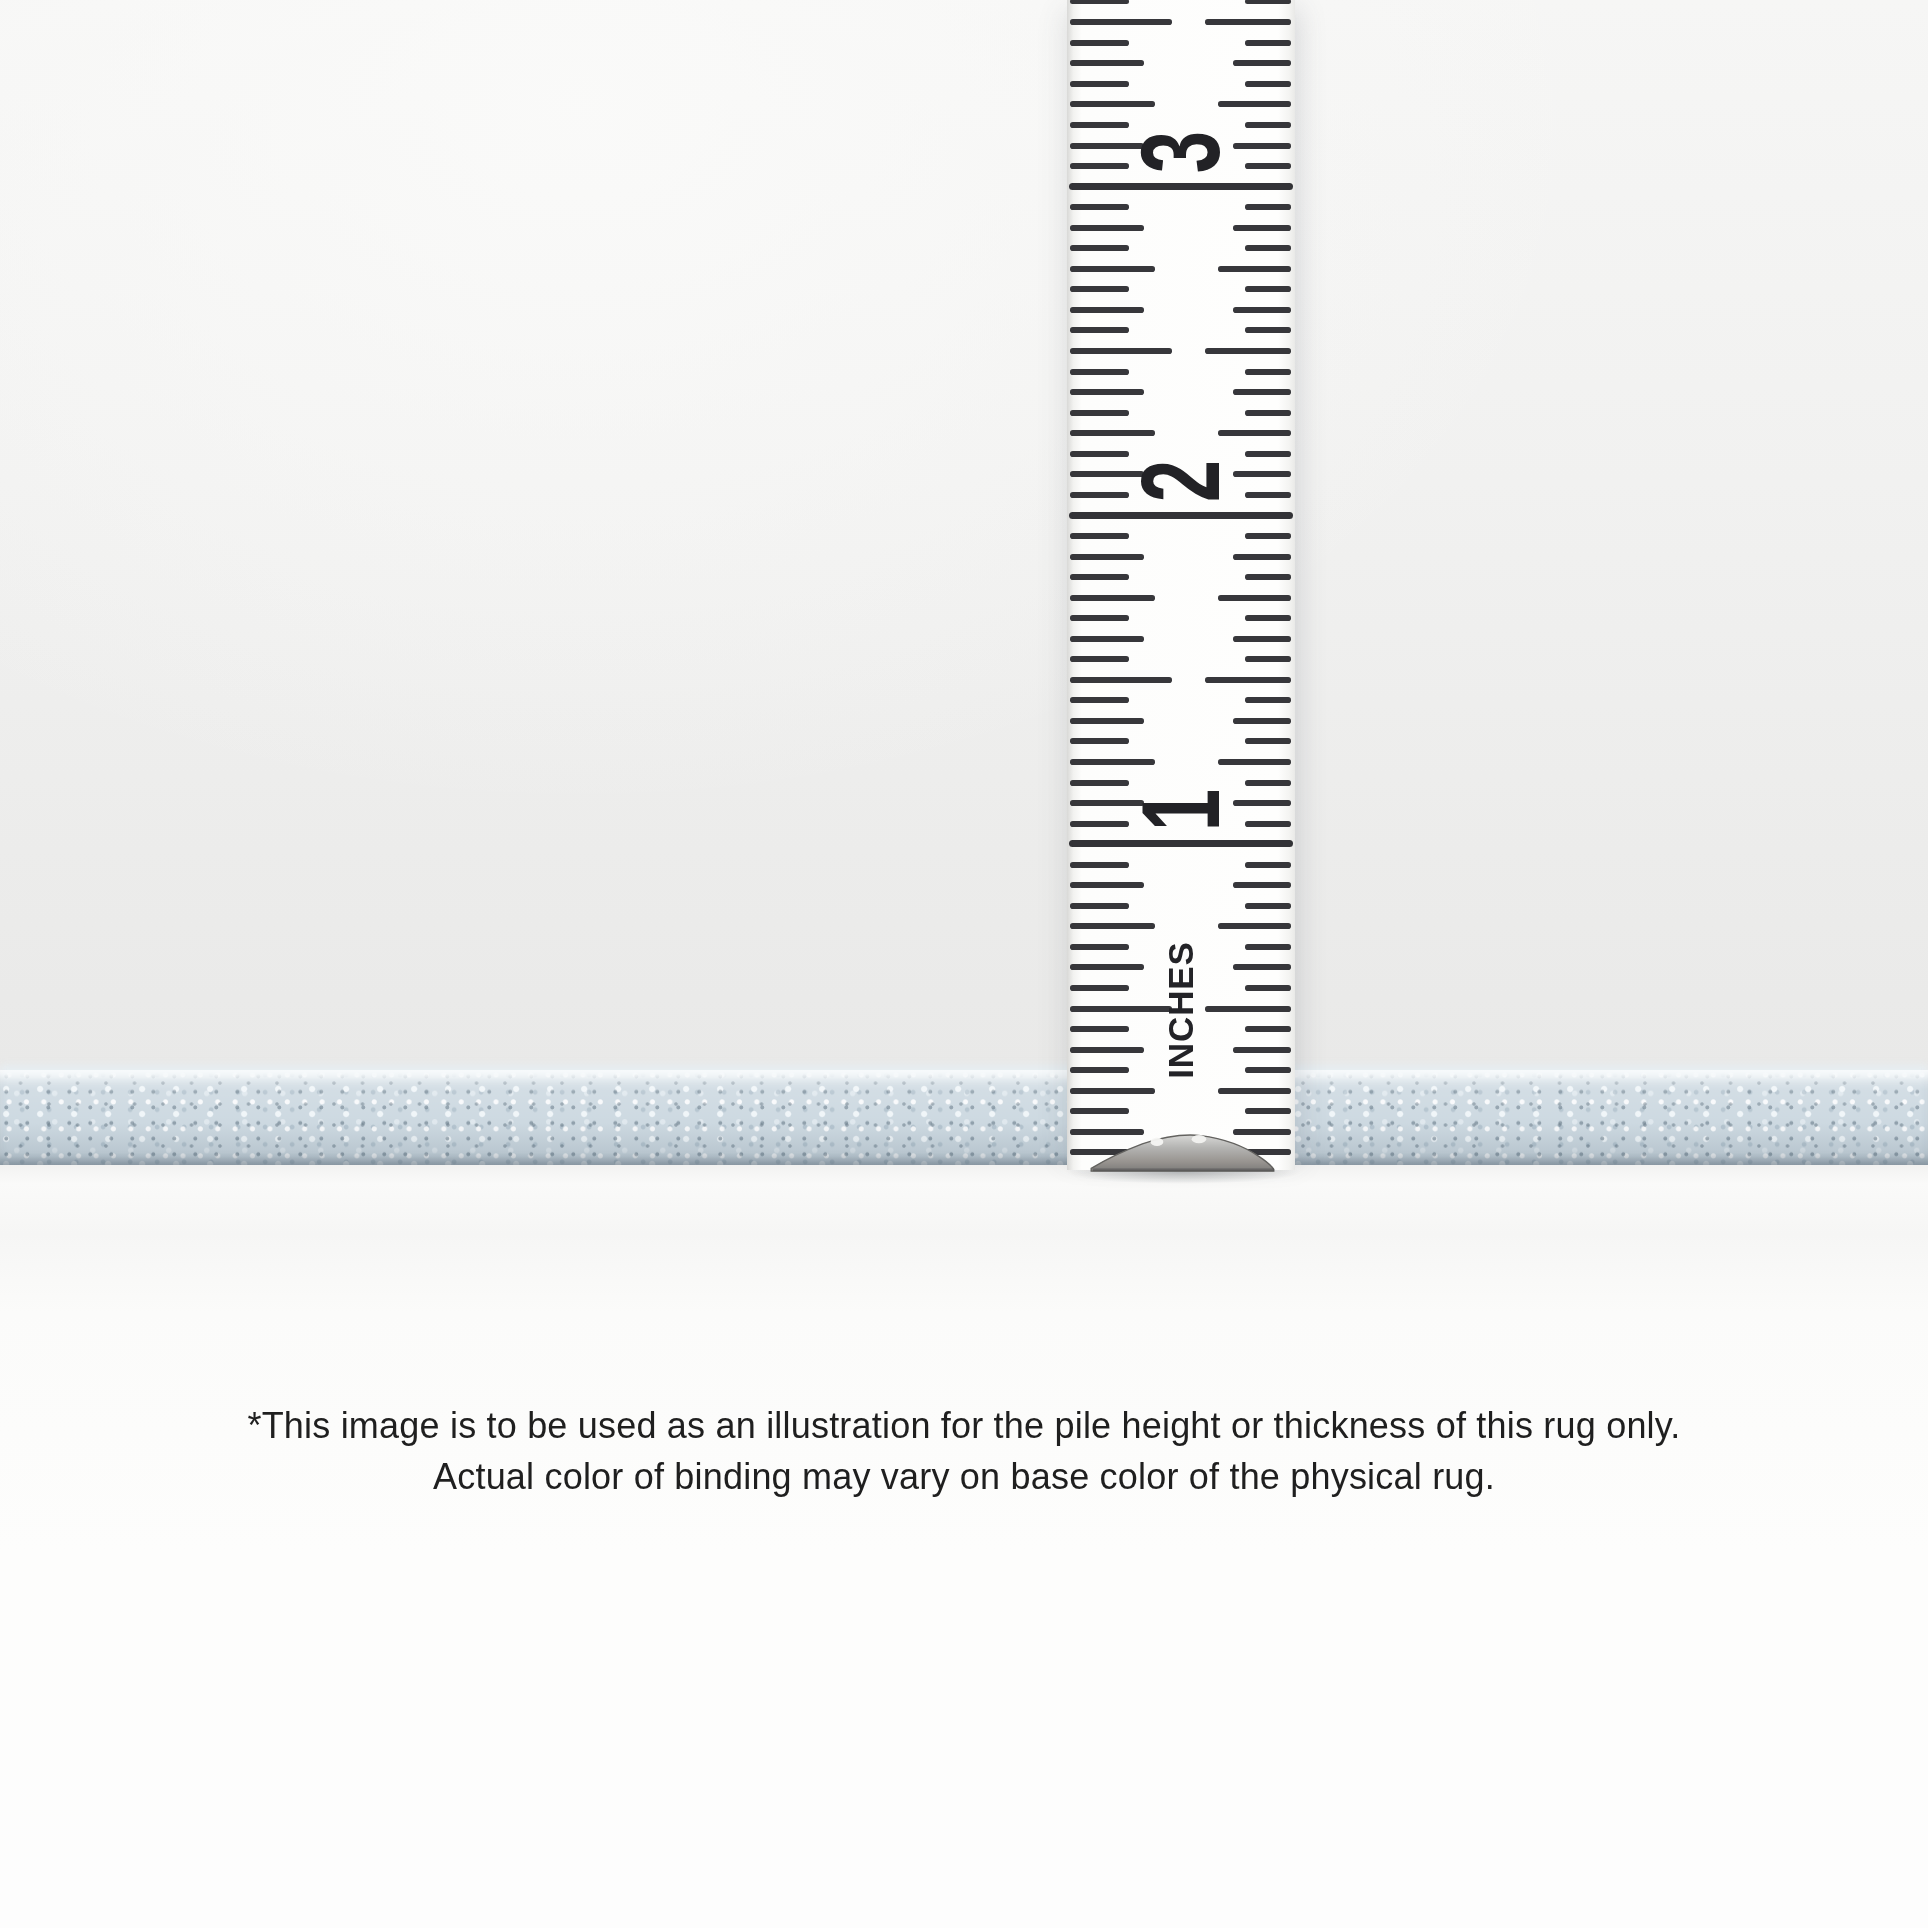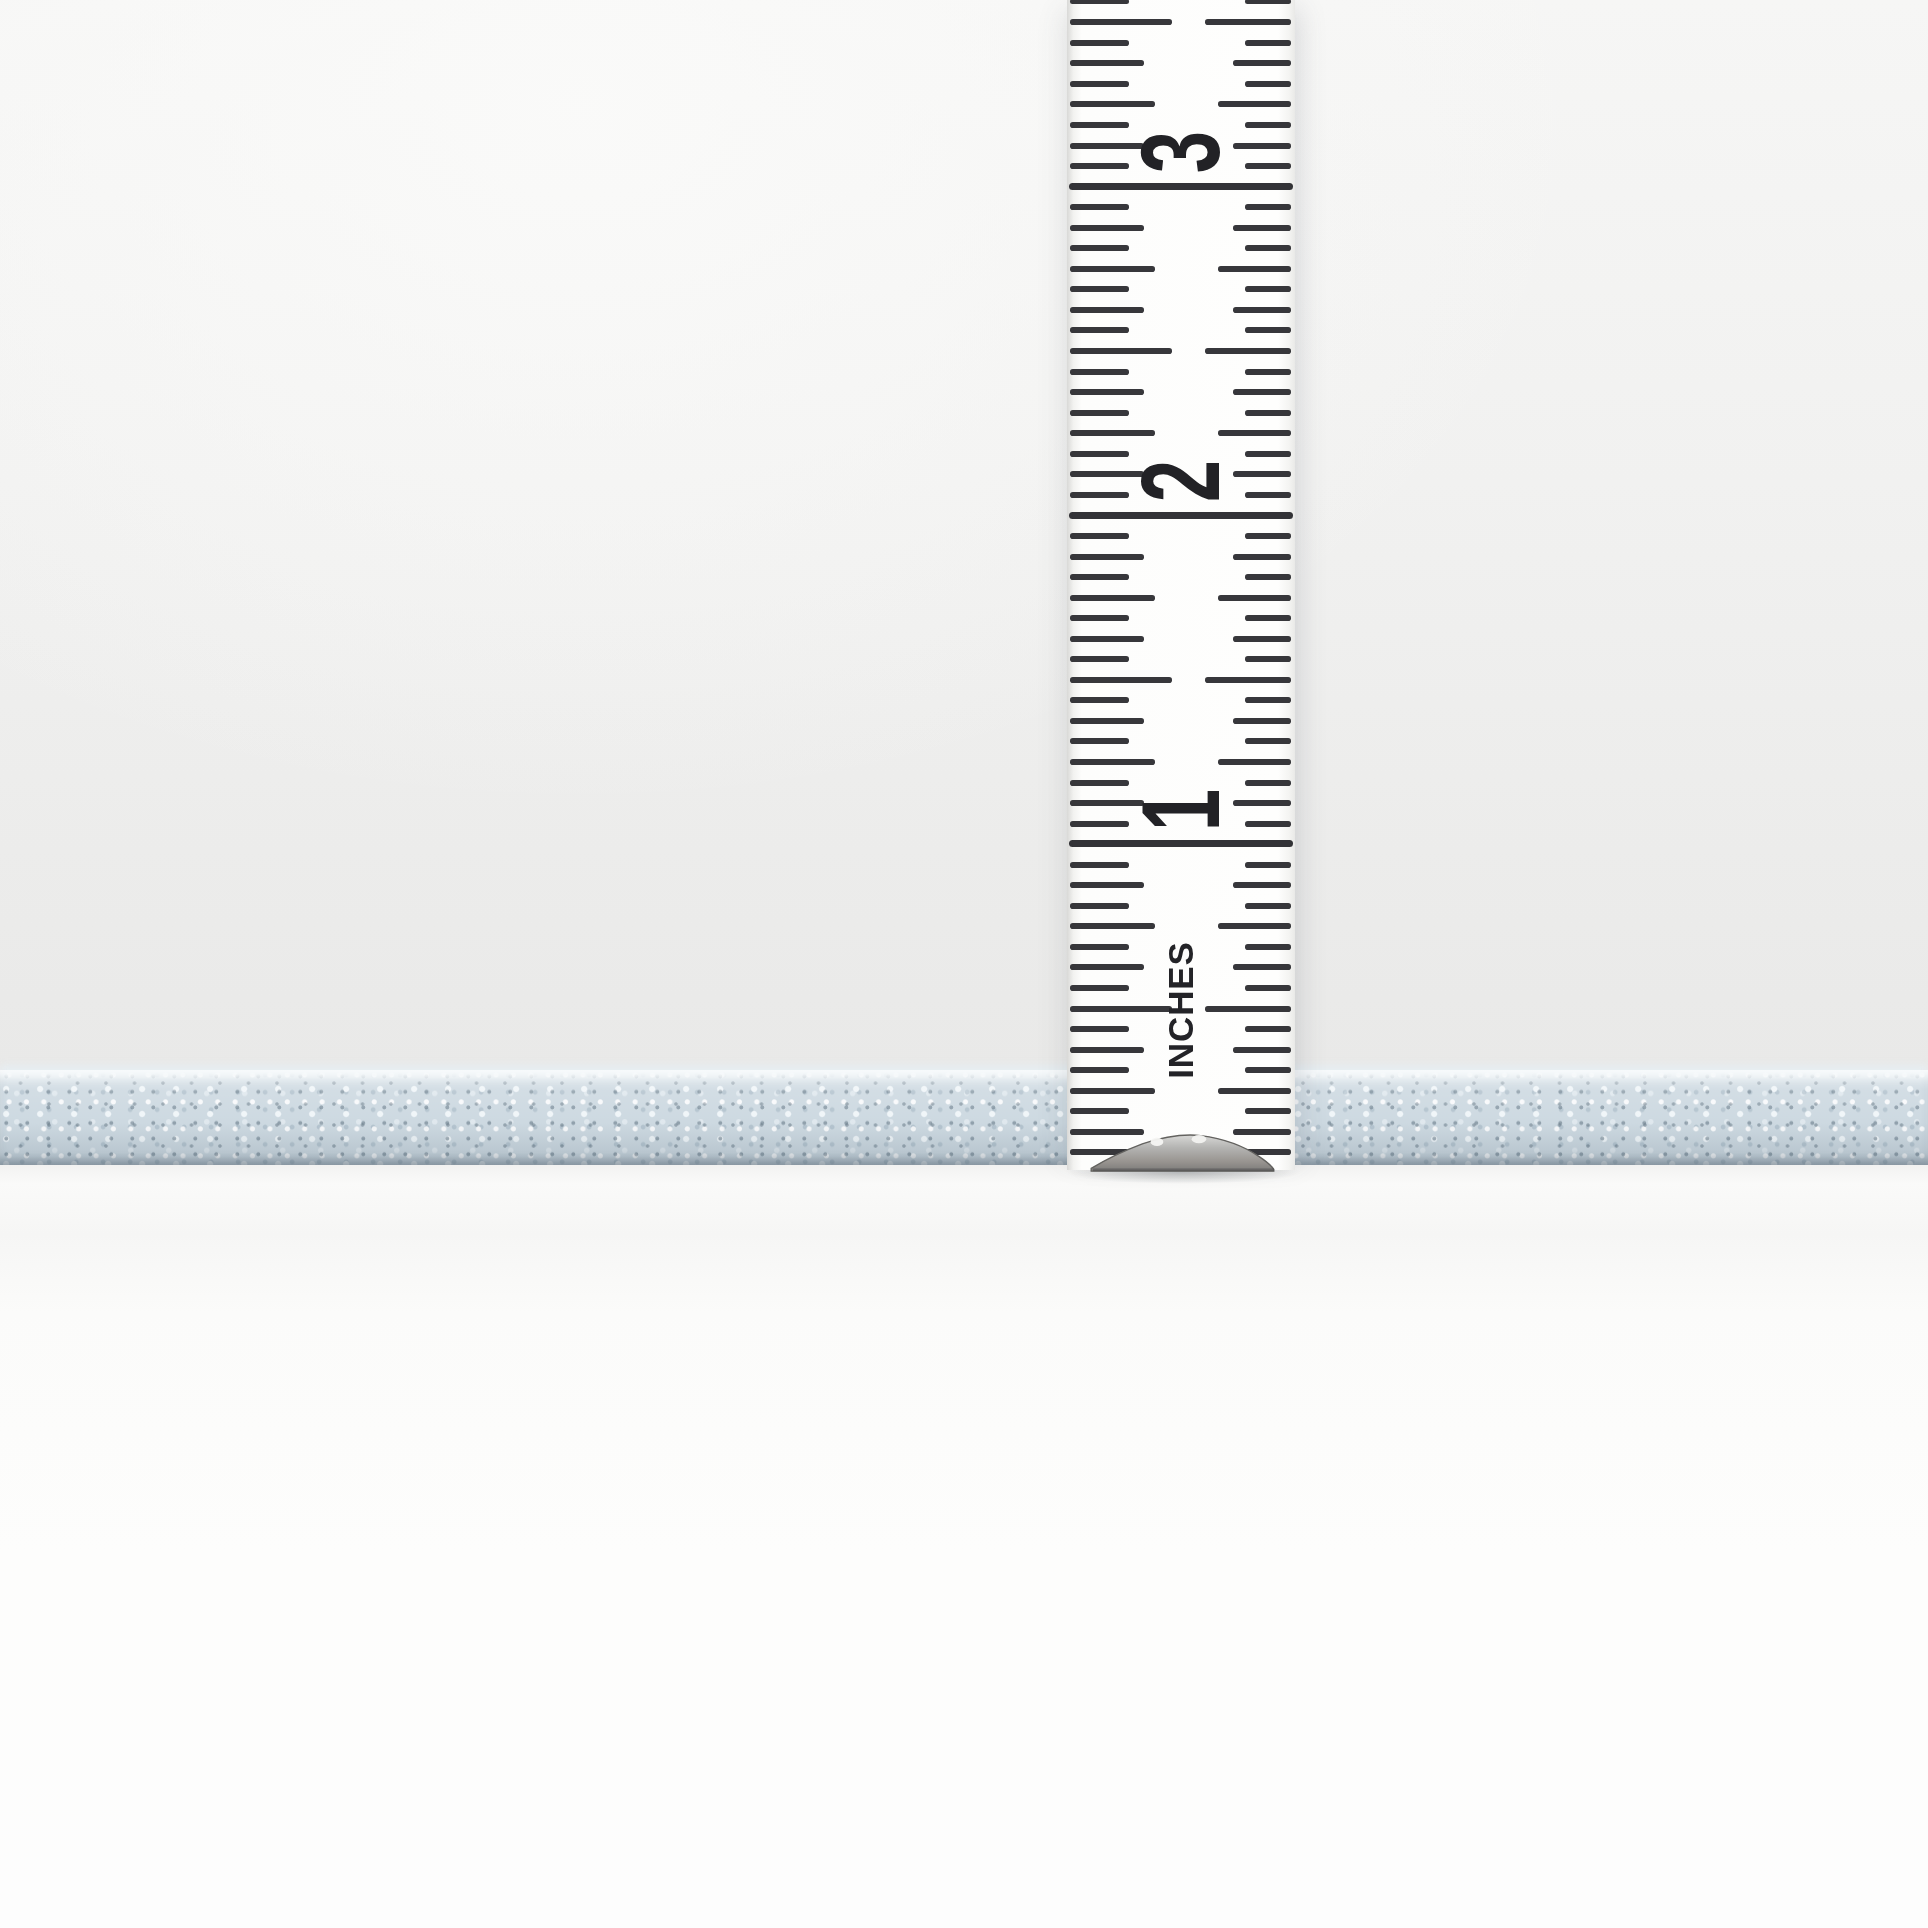--- a/index.html
+++ b/index.html
@@ -219,15 +219,19 @@
         <stop offset="0.75" stop-color="#97938f"></stop>
         <stop offset="1" stop-color="#7c7b79"></stop>
       </linearGradient>
     </defs>
     <path d="M4 44 L4 41 Q28 26 60 14 Q96 2 124 5 Q162 10 188 28 Q200 36 204 42 L204 44 Z" fill="url(#metal)" stroke="#63625f" stroke-width="1.5"></path>
     <ellipse cx="76" cy="12" rx="7" ry="4.5" fill="#f5f5f3" opacity="0.95"></ellipse>
     <ellipse cx="122" cy="9" rx="8" ry="4.5" fill="#f2f2f0" opacity="0.95"></ellipse>
     <rect x="6" y="41" width="198" height="3" fill="rgba(55,55,58,0.35)"></rect>
   </svg>
 
+  <div class="caption">
+    <div>*This image is to be used as an illustration for the pile height or thickness of this rug only.</div>
+    <div>Actual color of binding may vary on base color of the physical rug.</div>
+  </div>
 
 </div>
 
 
 </body></html>

